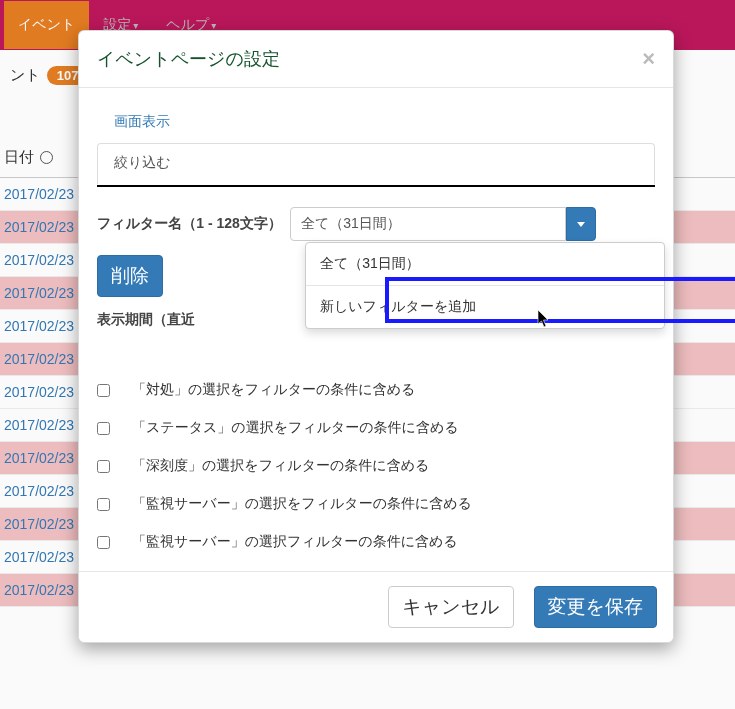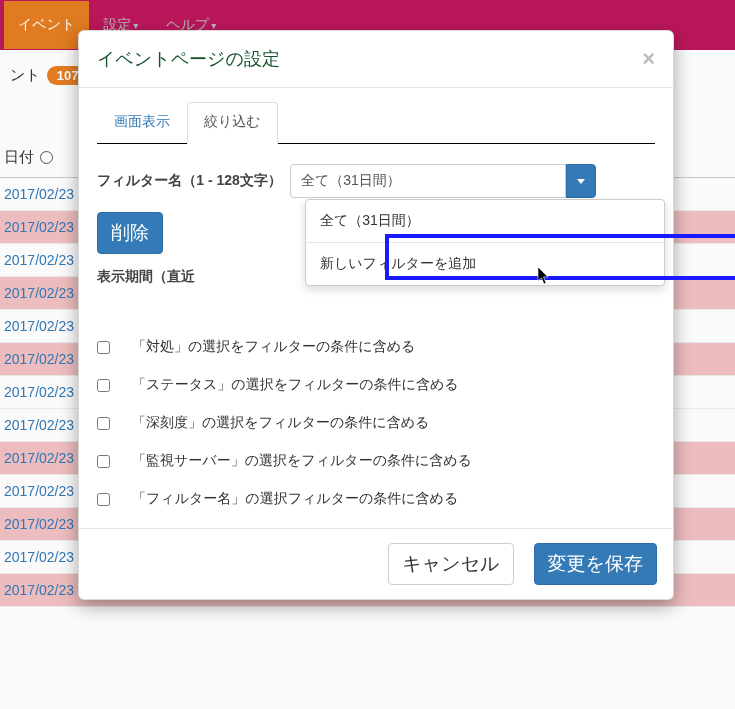--- a/index.html
+++ b/index.html
@@ -68,21 +68,21 @@
   background: #fff;
   border: 1px solid rgba(0,0,0,0.15);
   border-radius: 6px;
   box-shadow: 0 6px 18px rgba(0,0,0,0.35);
   z-index: 10;
 }
 .modal-header { padding: 15px 18px; border-bottom: 1px solid #e5e5e5; display:flex; justify-content:space-between; align-items:center;}
 .modal-header .mtitle { font-size: 18px; color: #14532d; }
 .modal-header .close { color: #bbb; font-size: 22px; cursor: pointer; font-weight: bold;}
 .modal-body { padding: 14px 18px 6px; }
-.tabs { border-bottom: 1px solid #000000; display: flex; }
+.tabs { border-bottom: 3px solid #000000; display: flex; flex-direction: column; }
 .tab {
   padding: 10px 16px 12px;
   color: #337ab7;
   cursor: pointer;
   border: 1px solid transparent;
   margin-bottom: -1px;
 }
 .tab.active {
   color: #555;
   border: 1px solid #ddd;
@@ -269,21 +269,21 @@
           <div class="check-row">
             <input type="checkbox" style="">
             <span>「深刻度」の選択をフィルターの条件に含める</span>
           </div>
           <div class="check-row">
             <input type="checkbox" style="">
             <span>「監視サーバー」の選択をフィルターの条件に含める</span>
           </div>
           <div class="check-row">
             <input type="checkbox" style="">
-            <span>「フィルター名」の選択フィルターの条件に含める</span>
+            <span>「監視サーバー」の選択フィルターの条件に含める</span>
           </div>
         </div>
 
     </div>
   </div>
   <div class="modal-footer">
     <button class="btn btn-default">キャンセル</button>
     <button class="btn btn-primary">変更を保存</button>
   </div>
 </div>

